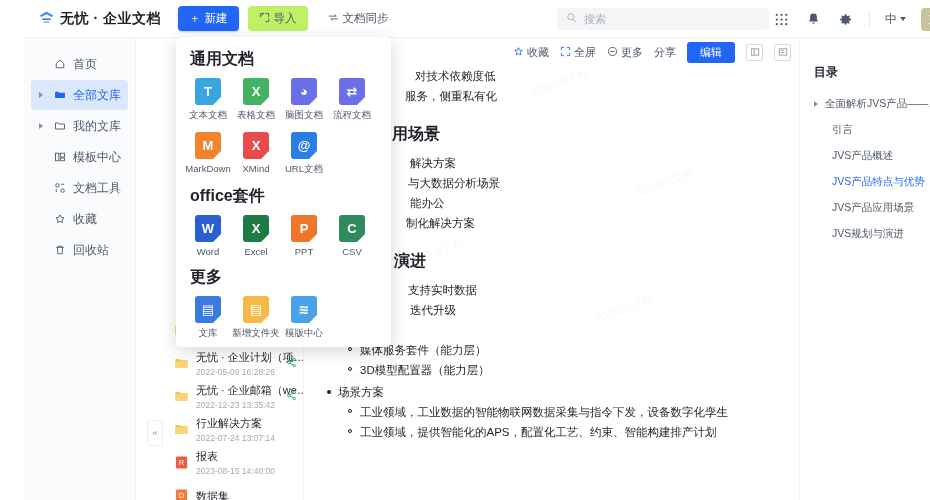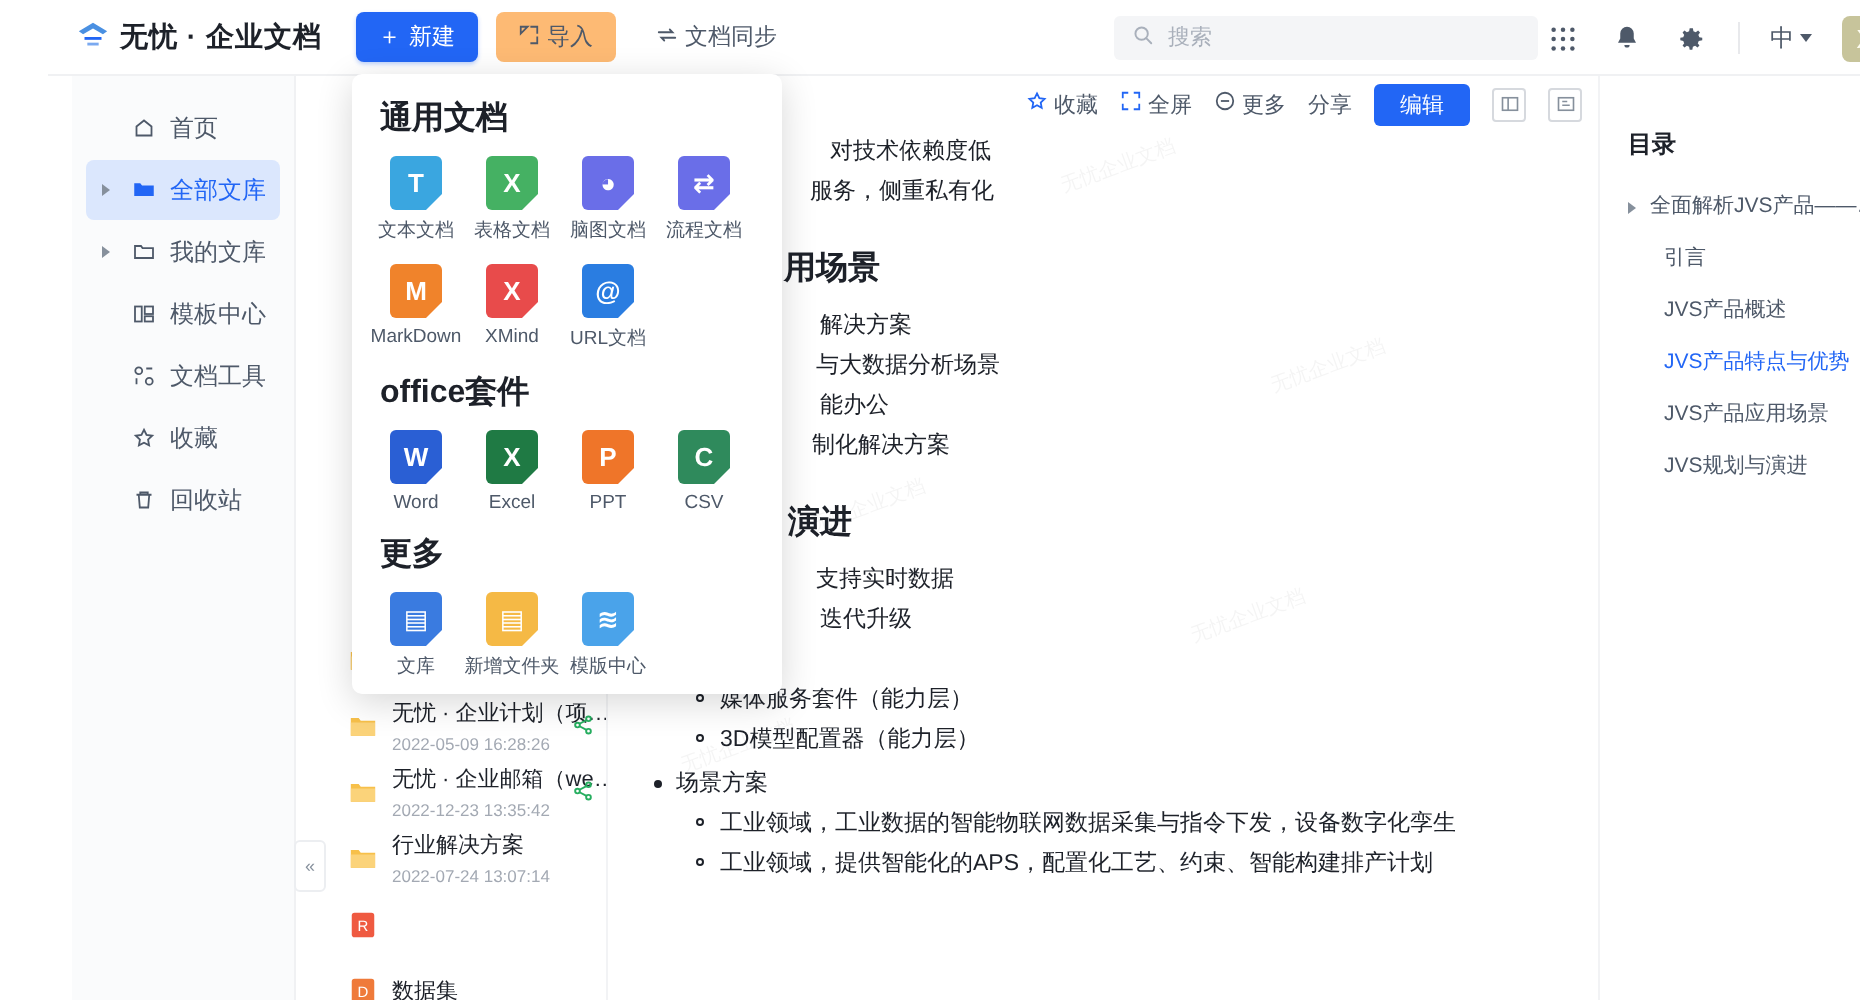--- a/index.html
+++ b/index.html
@@ -22,21 +22,21 @@
   .logo-wrap { width: 140px; display: flex; align-items: center; gap: 5px; padding-left: 14px; }
   .logo-mark { width: 17px; height: 17px; position: relative; flex: none; }
   .logo-text { font-size: 14px; font-weight: bold; color: #1d2129; letter-spacing: .5px; white-space: nowrap; }
 
   .hdr-actions { display: flex; align-items: center; gap: 9px; padding-left: 14px; }
   .btn {
     height: 25px; border-radius: 4px; display: inline-flex; align-items: center;
     gap: 4px; padding: 0 11px; font-size: 11.5px; cursor: pointer; white-space: nowrap;
   }
   .btn-primary { background: #2266f5; color: #fff; box-shadow: 0 1px 2px rgba(34,102,245,.3); }
-  .btn-ghost { background: #fdba74; color: #4e5969; }
+  .btn-ghost { background: #bef264; color: #4e5969; }
   .btn-plain { background: transparent; color: #4e5969; }
 
   .search-box {
     position: absolute; left: 533px; top: 8px; width: 212px; height: 22px;
     background: #f4f5f7; border-radius: 3px; display: flex; align-items: center;
     gap: 7px; padding: 0 9px;
   }
   .search-input {
     border: none; outline: none; background: transparent; width: 160px;
     font-size: 11px; color: #86909c; font-family: inherit;
@@ -51,21 +51,21 @@
   .lang { display: flex; align-items: center; gap: 3px; font-size: 12px; color: #4e5969; cursor: pointer; }
   .caret { width: 0; height: 0; border-left: 3.5px solid transparent; border-right: 3.5px solid transparent; border-top: 4px solid #4e5969; }
   .avatar {
     width: 23px; height: 23px; border-radius: 4px; background: #c7c49b; color: #fffef2;
     display: flex; align-items: center; justify-content: center; font-size: 13px; cursor: pointer;
   }
   .hdr-sep { width: 1px; height: 16px; background: #e8e9ec; }
 
   
   .sidebar {
-    position: absolute; top: 38px; left: 12px; width: 112px; height: 462px;
+    position: absolute; top: 38px; left: 0; width: 112px; height: 462px;
     background: #fafbfc; border-right: 1px solid #f0f1f3; padding-top: 10px;
   }
   .nav-item {
     height: 30px; margin: 1px 7px; border-radius: 4px; display: flex; align-items: center;
     font-size: 12px; color: #4e5969; cursor: pointer; position: relative; padding-left: 22px;
   }
   .nav-item.active { background: #dbe7fd; color: #2266f5; }
   .nav-arrow {
     position: absolute; left: 8px; top: 50%; transform: translateY(-50%);
     width: 0; height: 0; border-top: 3px solid transparent; border-bottom: 3px solid transparent;
@@ -406,20 +406,24 @@
         <span class="file-name">行业解决方案</span>
         <span class="file-time">2022-07-24 13:07:14</span>
       </span>
     </div>
     <div class="file-row">
       <span class="file-ico">
         <svg width="15" height="15" viewBox="0 0 16 16">
             <rect x="2" y="1.5" width="12" height="13" rx="1.5" fill="#ef5a41"></rect>
             <text x="8" y="11" font-size="8" fill="#fff" text-anchor="middle" font-family="Liberation Sans">R</text>
           </svg>
+      </span>
+      <span class="file-meta">
+        <span class="file-name">报表</span>
+        <span class="file-time">2023-08-15 14:40:00</span>
       </span>
     </div>
     <div class="file-row">
       <span class="file-ico">
         <svg width="15" height="15" viewBox="0 0 16 16">
             <rect x="2" y="1.5" width="12" height="13" rx="1.5" fill="#ef7a3a"></rect>
             <text x="8" y="11" font-size="8" fill="#fff" text-anchor="middle" font-family="Liberation Sans">D</text>
           </svg>
       </span>
       <span class="file-meta">

